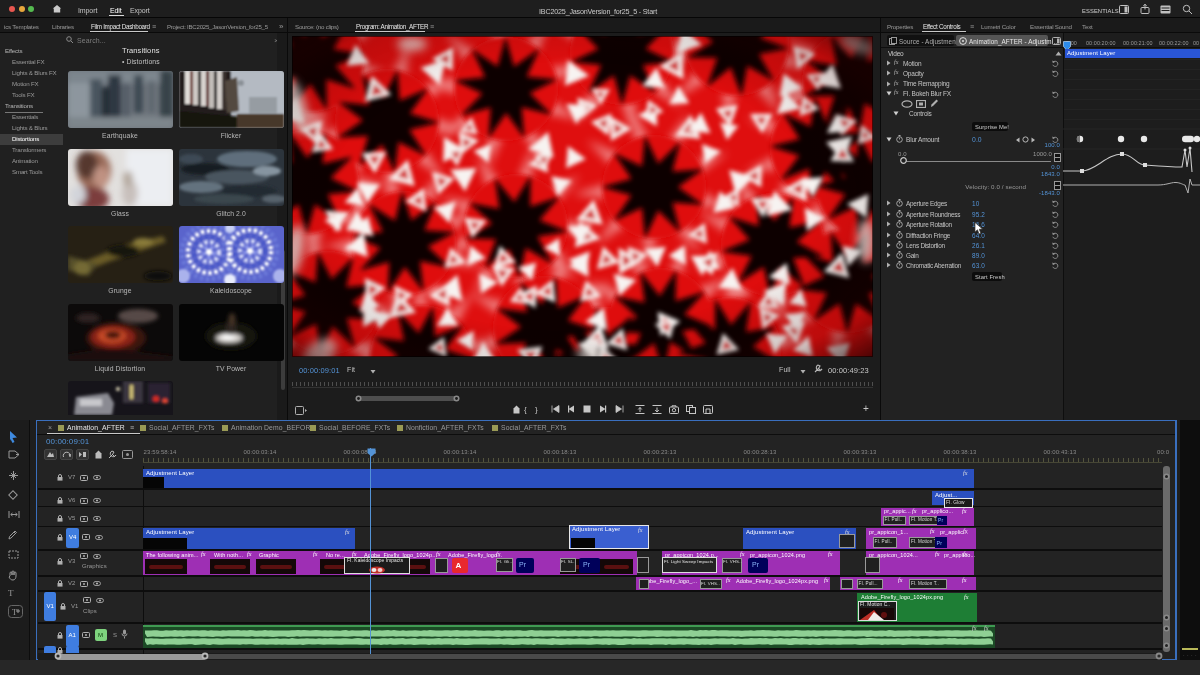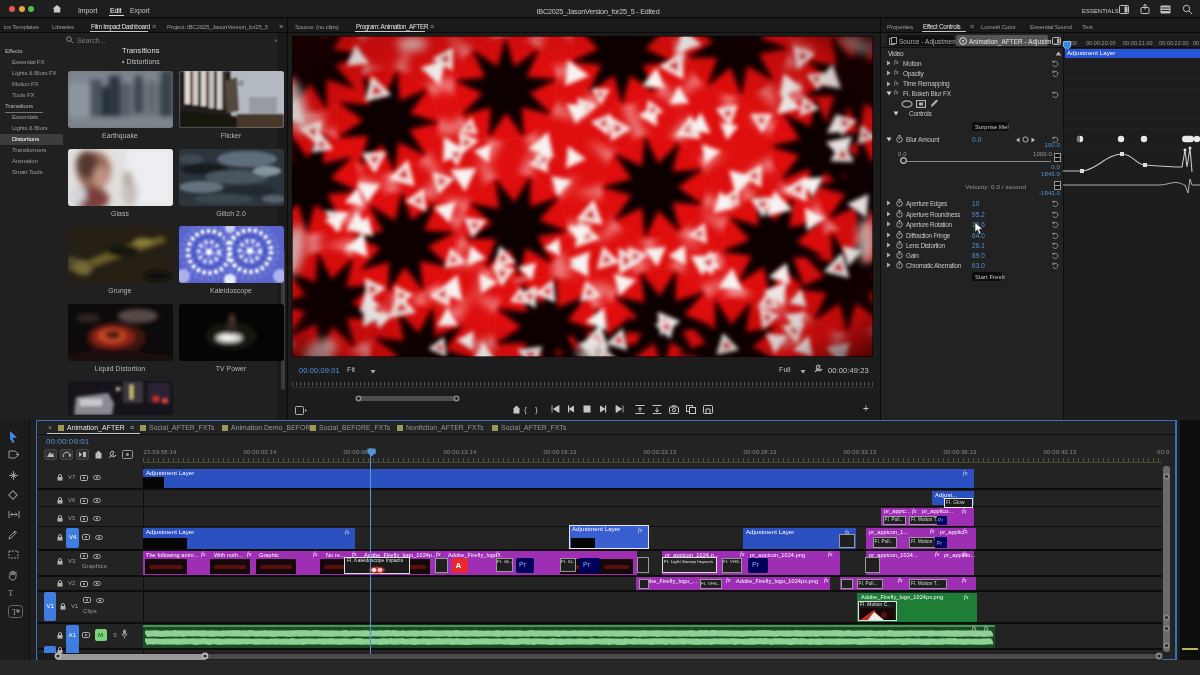--- a/index.html
+++ b/index.html
@@ -14,21 +14,21 @@
 <div class="a" style="left:28.0px;top:6.2px;width:6px;height:6px;background:#55bb50;border-radius:50%"></div>
 <div class="a" style="left:52px;top:4px">
     <svg width="10" height="10" viewBox="0 0 10 10">
       <path d="M5 1L0.8 4.6h1v4h6.4v-4h1z" fill="#c9c9c9"></path>
     </svg>
   </div>
 <div class="a t" style="left:78px;top:6.5px;font-size:7px;color:#c4c4c4;letter-spacing:-0.1px">Import</div>
 <div class="a t" style="left:110px;top:6.5px;font-size:7px;color:#ffffff;letter-spacing:-0.1px">Edit</div>
 <div class="a" style="left:109px;top:14.5px;width:15px;height:1.5px;background:#d8d8d8;"></div>
 <div class="a t" style="left:130px;top:6.5px;font-size:7px;color:#c4c4c4;letter-spacing:-0.1px">Export</div>
-<div class="a t" style="left:598px;top:6.5px;font-size:7.2px;color:#c9c9c9;transform:translateX(-50%);letter-spacing:-0.2px">IBC2025_JasonVersion_for25_5 - Edited</div>
+<div class="a t" style="left:598px;top:6.5px;font-size:7.2px;color:#c9c9c9;transform:translateX(-50%);letter-spacing:-0.2px">IBC2025_JasonVersion_for25_5 - Start</div>
 <div class="a t" style="left:1082px;top:7.5px;font-size:5.8px;color:#d0d0d0;letter-spacing:0.1px">ESSENTIALS</div>
 <div class="a" style="left:1119px;top:5px">
     <svg width="10" height="9" viewBox="0 0 10 9">
       <rect x="0.5" y="0.5" width="9" height="8" rx="1" fill="none" stroke="#c0c0c0"></rect>
       <rect x="5.5" y="1.5" width="3" height="6" fill="#c0c0c0"></rect>
     </svg>
   </div>
 <div class="a" style="left:1140px;top:4px">
     <svg width="10" height="10" viewBox="0 0 10 10">
       <rect x="1" y="3.5" width="8" height="6" rx="1" fill="none" stroke="#c0c0c0"></rect>

